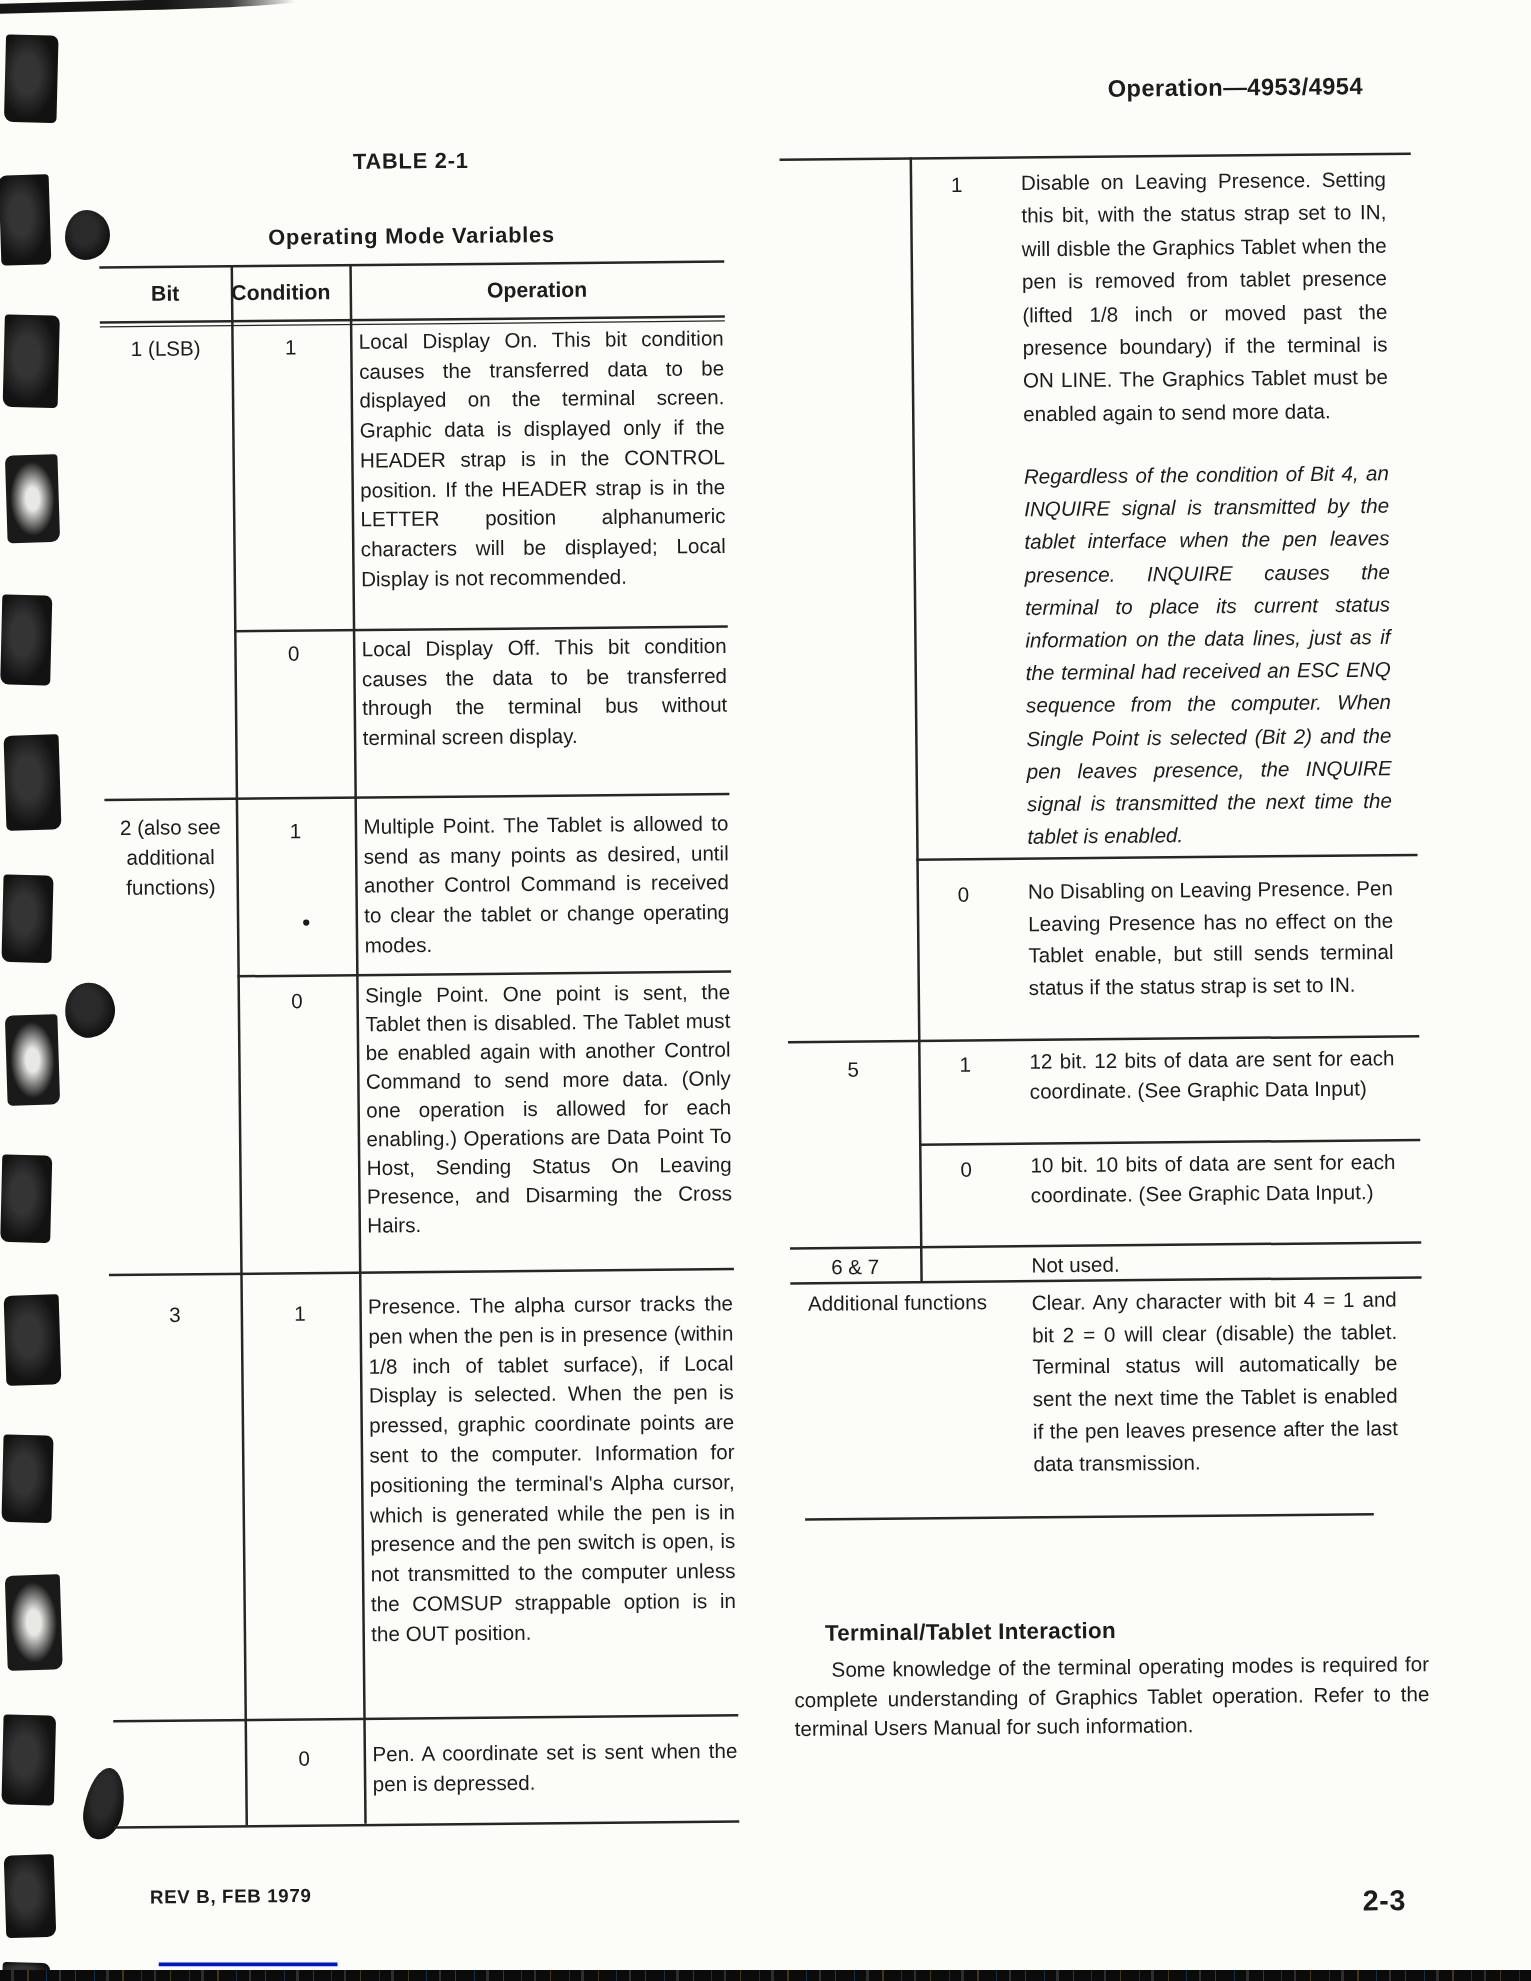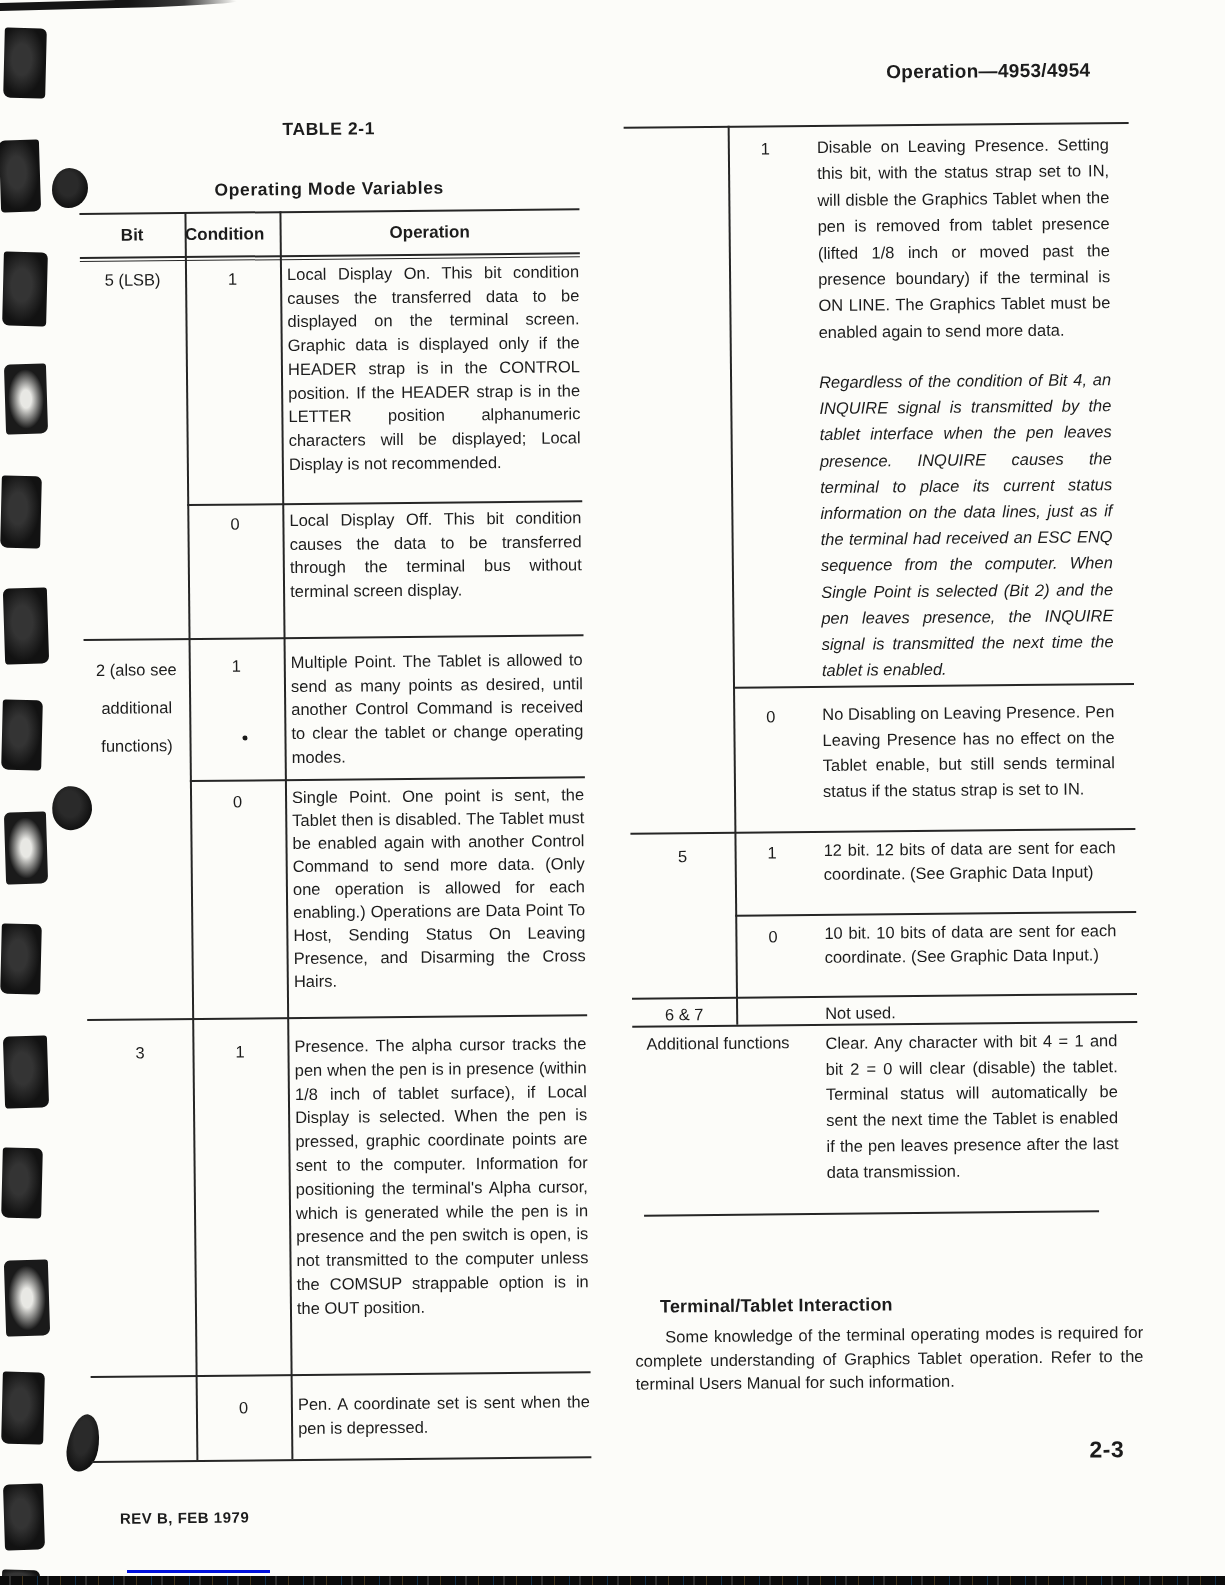--- a/index.html
+++ b/index.html
@@ -107,30 +107,30 @@
   <div class="abs" style="left:85px;top:208px;width:500px;height:1250px">
     <div class="hrule" style="left:0;top:0;width:500px"></div>
     <div class="vrule" style="left:105px;top:0;height:1248px"></div>
     <div class="vrule" style="left:200px;top:0;height:1248px"></div>
 
     <div class="abs col-head center" style="left:0;top:13px;width:105px">Bit</div>
     <div class="abs col-head center" style="left:105px;top:13px;width:80px">Condition</div>
     <div class="abs col-head center" style="left:200px;top:13px;width:300px">Operation</div>
     <div class="hrule double" style="left:0;top:44px;width:500px"></div>
 
-    <div class="abs cell center" style="left:0;top:56px;width:105px">5 (LSB)</div>
+    <div class="abs cell center" style="left:0;top:56px;width:105px">1 (LSB)</div>
     <div class="abs cell center" style="left:105px;top:56px;width:95px">1</div>
     <div class="abs cell justify op" style="left:207px;top:52px">Local Display On. This bit condition causes the transferred data to be displayed on the terminal screen. Graphic data is displayed only if the HEADER strap is in the CONTROL position. If the HEADER strap is in the LETTER position alphanumeric characters will be displayed; Local Display is not recommended.</div>
     <div class="hrule" style="left:105px;top:292px;width:395px"></div>
 
     <div class="abs cell center" style="left:105px;top:301px;width:95px">0</div>
     <div class="abs cell justify op" style="left:207px;top:298px">Local Display Off. This bit condition causes the data to be transferred through the terminal bus without terminal screen display.</div>
     <div class="hrule" style="left:0;top:426px;width:500px"></div>
 
-    <div class="abs cell center" style="left:0;top:438px;width:105px;line-height:38px">2 (also see additional functions)</div>
+    <div class="abs cell center" style="left:0;top:438px;width:105px;line-height:24px">2 (also see additional functions)</div>
     <div class="abs cell center" style="left:105px;top:443px;width:95px">1</div>
     <div class="abs cell justify op" style="left:207px;top:440px">Multiple Point. The Tablet is allowed to send as many points as desired, until another Control Command is received to clear the tablet or change operating modes.</div>
     <div class="ink-speck" style="left:158px;top:524px;width:5px;height:5px"></div>
     <div class="hrule" style="left:105px;top:568px;width:395px"></div>
 
     <div class="abs cell center" style="left:105px;top:579px;width:95px">0</div>
     <div class="abs cell justify op" style="left:207px;top:575px;line-height:23px">Single Point. One point is sent, the Tablet then is disabled. The Tablet must be enabled again with another Control Command to send more data. (Only one operation is allowed for each enabling.) Operations are Data Point To Host, Sending Status On Leaving Presence, and Disarming the Cross Hairs.</div>
     <div class="hrule" style="left:0;top:806px;width:500px"></div>
 
     <div class="abs cell center" style="left:0;top:829px;width:105px">3</div>
@@ -172,14 +172,14 @@
     <div class="hrule" style="left:0;top:899px;width:505px"></div>
 
     <div class="abs cell" style="left:14px;top:906px;width:175px">Additional functions</div>
     <div class="abs cell justify op" style="left:193px;top:906px;line-height:25.7px">Clear. Any character with bit 4 = 1 and bit 2 = 0 will clear (disable) the tablet. Terminal status will automatically be sent the next time the Tablet is enabled if the pen leaves presence after the last data transmission.</div>
     <div class="hrule" style="left:10px;top:1088px;width:455px"></div>
   </div>
 
   <div class="abs sec-head" style="left:655px;top:1297px">Terminal/Tablet Interaction</div>
   <div class="abs sec-body justify" style="left:630px;top:1326px;width:508px">Some knowledge of the terminal operating modes is required for complete understanding of Graphics Tablet operation. Refer to the terminal Users Manual for such information.</div>
 
-  <div class="abs page-num" style="left:1083px;top:1441px">2-3</div>
+  <div class="abs page-num" style="left:1083px;top:1512px">2-3</div>
 </div>
 
 </body></html>

